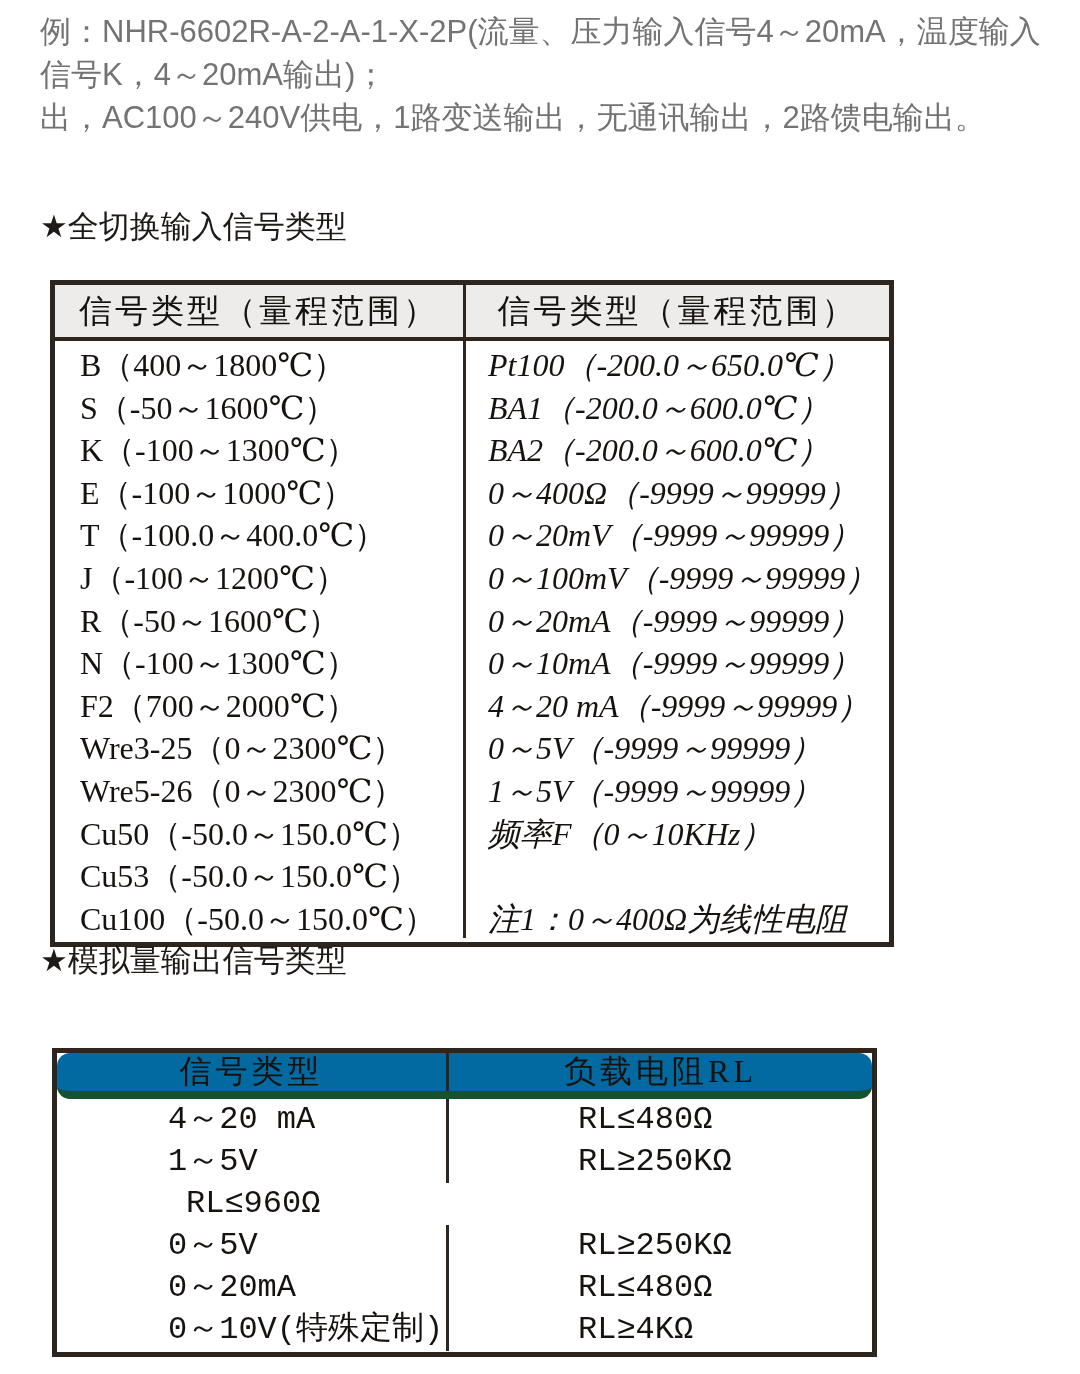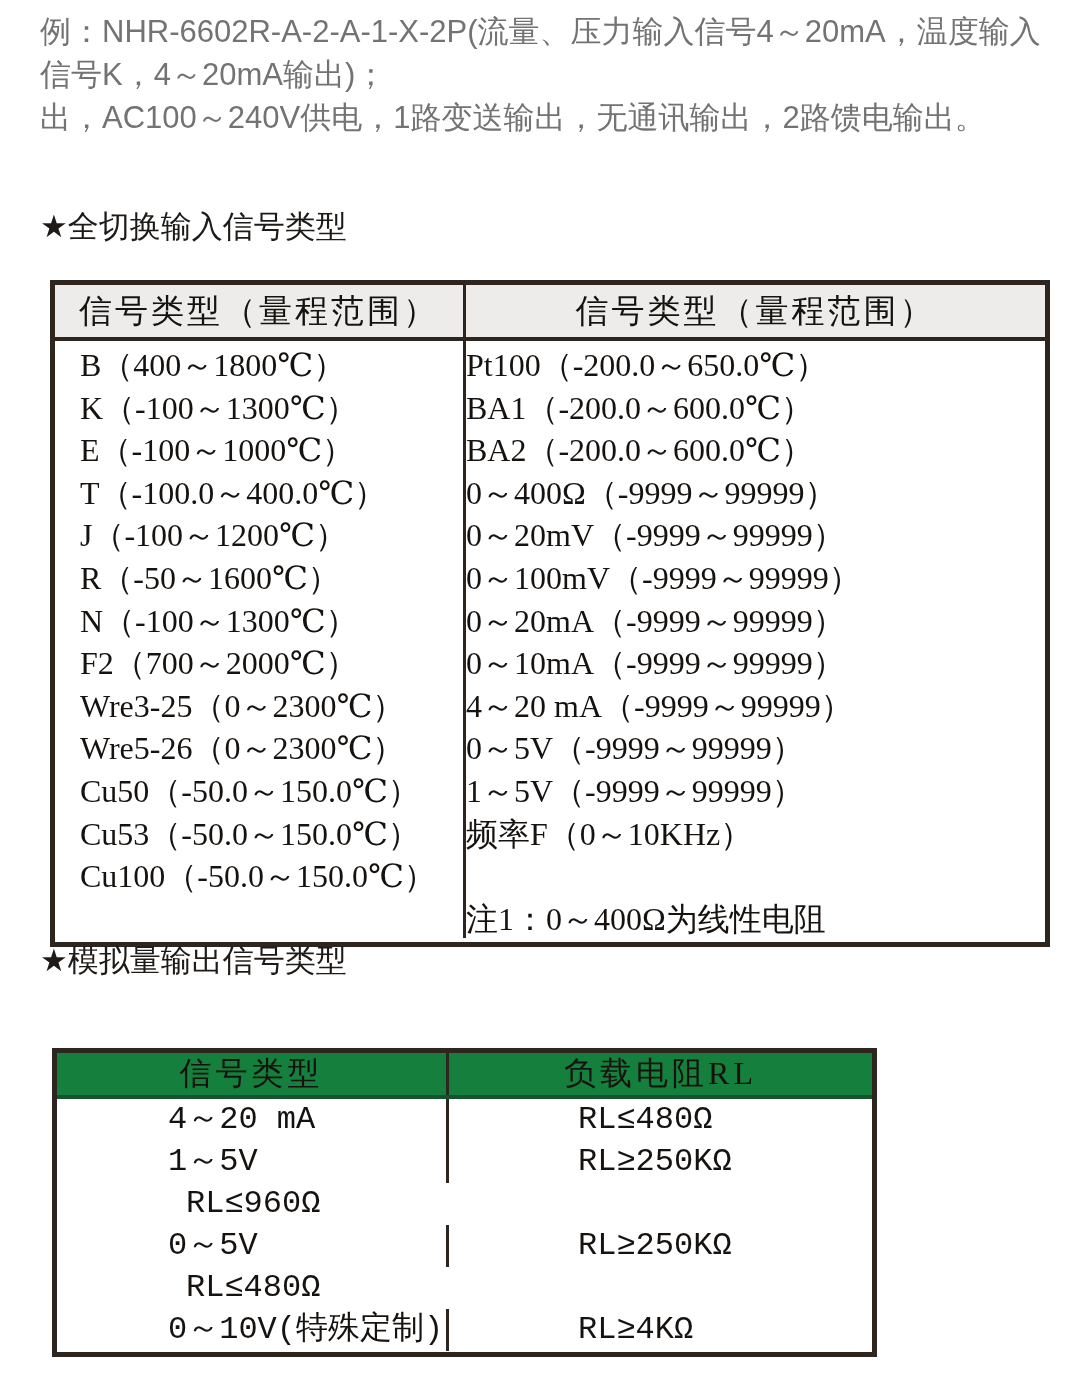--- a/index.html
+++ b/index.html
@@ -28,41 +28,41 @@
   .t2title{top:940px;}
 
   .tablebox{
     position:absolute;
     box-sizing:border-box;
     border:5px solid #2e251e;
     font-family:"Liberation Serif","DejaVu Serif",serif;
     color:#16120f;
     background:#ffffff;
   }
-  .table1{left:50px;top:280px;width:1000px;height:667px;}
+  .table1{left:50px;top:280px;width:844px;height:667px;}
   .t1-head{
     display:flex;height:56px;box-sizing:border-box;
     background:#edecea;border-bottom:4px solid #2e251e;
   }
   .hcell{
     display:flex;align-items:center;justify-content:center;
     font-size:33px;letter-spacing:3px;white-space:nowrap;
   }
   .t1-head .hcell.left{flex:0 0 411px;box-sizing:border-box;border-right:3px solid #2e251e;}
   .t1-head .hcell.right{flex:1;}
   .t1-body{display:flex;height:597px;}
   .t1-col{font-size:32px;line-height:42.6px;padding-top:3px;white-space:nowrap;}
   .t1-col.left{flex:0 0 411px;box-sizing:border-box;border-right:3px solid #2e251e;padding-left:25px;}
-  .t1-col.right{flex:1;}
+  .t1-col.right{flex:1;padding-left:22px;font-style:italic;}
   .trow{height:42.6px;}
 
   .table2{left:52px;top:1048px;width:825px;height:309px;}
   .t2-head{
     display:flex;height:46px;box-sizing:border-box;
-    background:#15803d;border-bottom:4px solid #14532d;
+    background:#0369a1;border-bottom:8px solid #14532d;border-radius:13px;
   }
   .t2-head .hcell{font-size:32px;letter-spacing:4px;}
   .t2-head .hcell.left{flex:0 0 392px;box-sizing:border-box;border-right:3px solid #2e251e;}
   .t2-head .hcell.right{flex:1;}
   .t2-row{display:flex;height:42px;font-family:Liberation Mono, monospace;}
   .t2-cell{font-size:32px;line-height:42px;white-space:nowrap;}
   .t2-cell.left{flex:0 0 392px;box-sizing:border-box;border-right:3px solid #2e251e;padding-left:111px;}
   .t2-cell.right{flex:1;padding-left:129px;}
 </style>
 </head>
@@ -79,20 +79,21 @@
   <div class="sec-title t1title">★全切换输入信号类型</div>
 
   <div class="tablebox table1">
     <div class="t1-head">
       <div class="hcell left">信号类型（量程范围）</div>
       <div class="hcell right">信号类型（量程范围）</div>
     </div>
     <div class="t1-body">
       <div class="t1-col left">
         <div class="trow">B（400～1800℃）</div>
+        <div class="trow">S（-50～1600℃）</div>
         <div class="trow">K（-100～1300℃）</div>
         <div class="trow">E（-100～1000℃）</div>
         <div class="trow">T（-100.0～400.0℃）</div>
         <div class="trow">J（-100～1200℃）</div>
         <div class="trow">R（-50～1600℃）</div>
         <div class="trow">N（-100～1300℃）</div>
         <div class="trow">F2（700～2000℃）</div>
         <div class="trow">Wre3-25（0～2300℃）</div>
         <div class="trow">Wre5-26（0～2300℃）</div>
         <div class="trow">Cu50（-50.0～150.0℃）</div>
@@ -135,20 +136,21 @@
         <div class="t2-cell right">RL≥250KΩ</div>
       </div>
       <div class="t2-row">
         <div class="t2-cell right">RL≤960Ω</div>
       </div>
       <div class="t2-row">
         <div class="t2-cell left">0～5V</div>
         <div class="t2-cell right">RL≥250KΩ</div>
       </div>
       <div class="t2-row">
+        <div class="t2-cell left">0～20mA</div>
         <div class="t2-cell right">RL≤480Ω</div>
       </div>
       <div class="t2-row">
         <div class="t2-cell left">0～10V(特殊定制)</div>
         <div class="t2-cell right">RL≥4KΩ</div>
       </div>
     </div>
   </div>
 
 </div>

